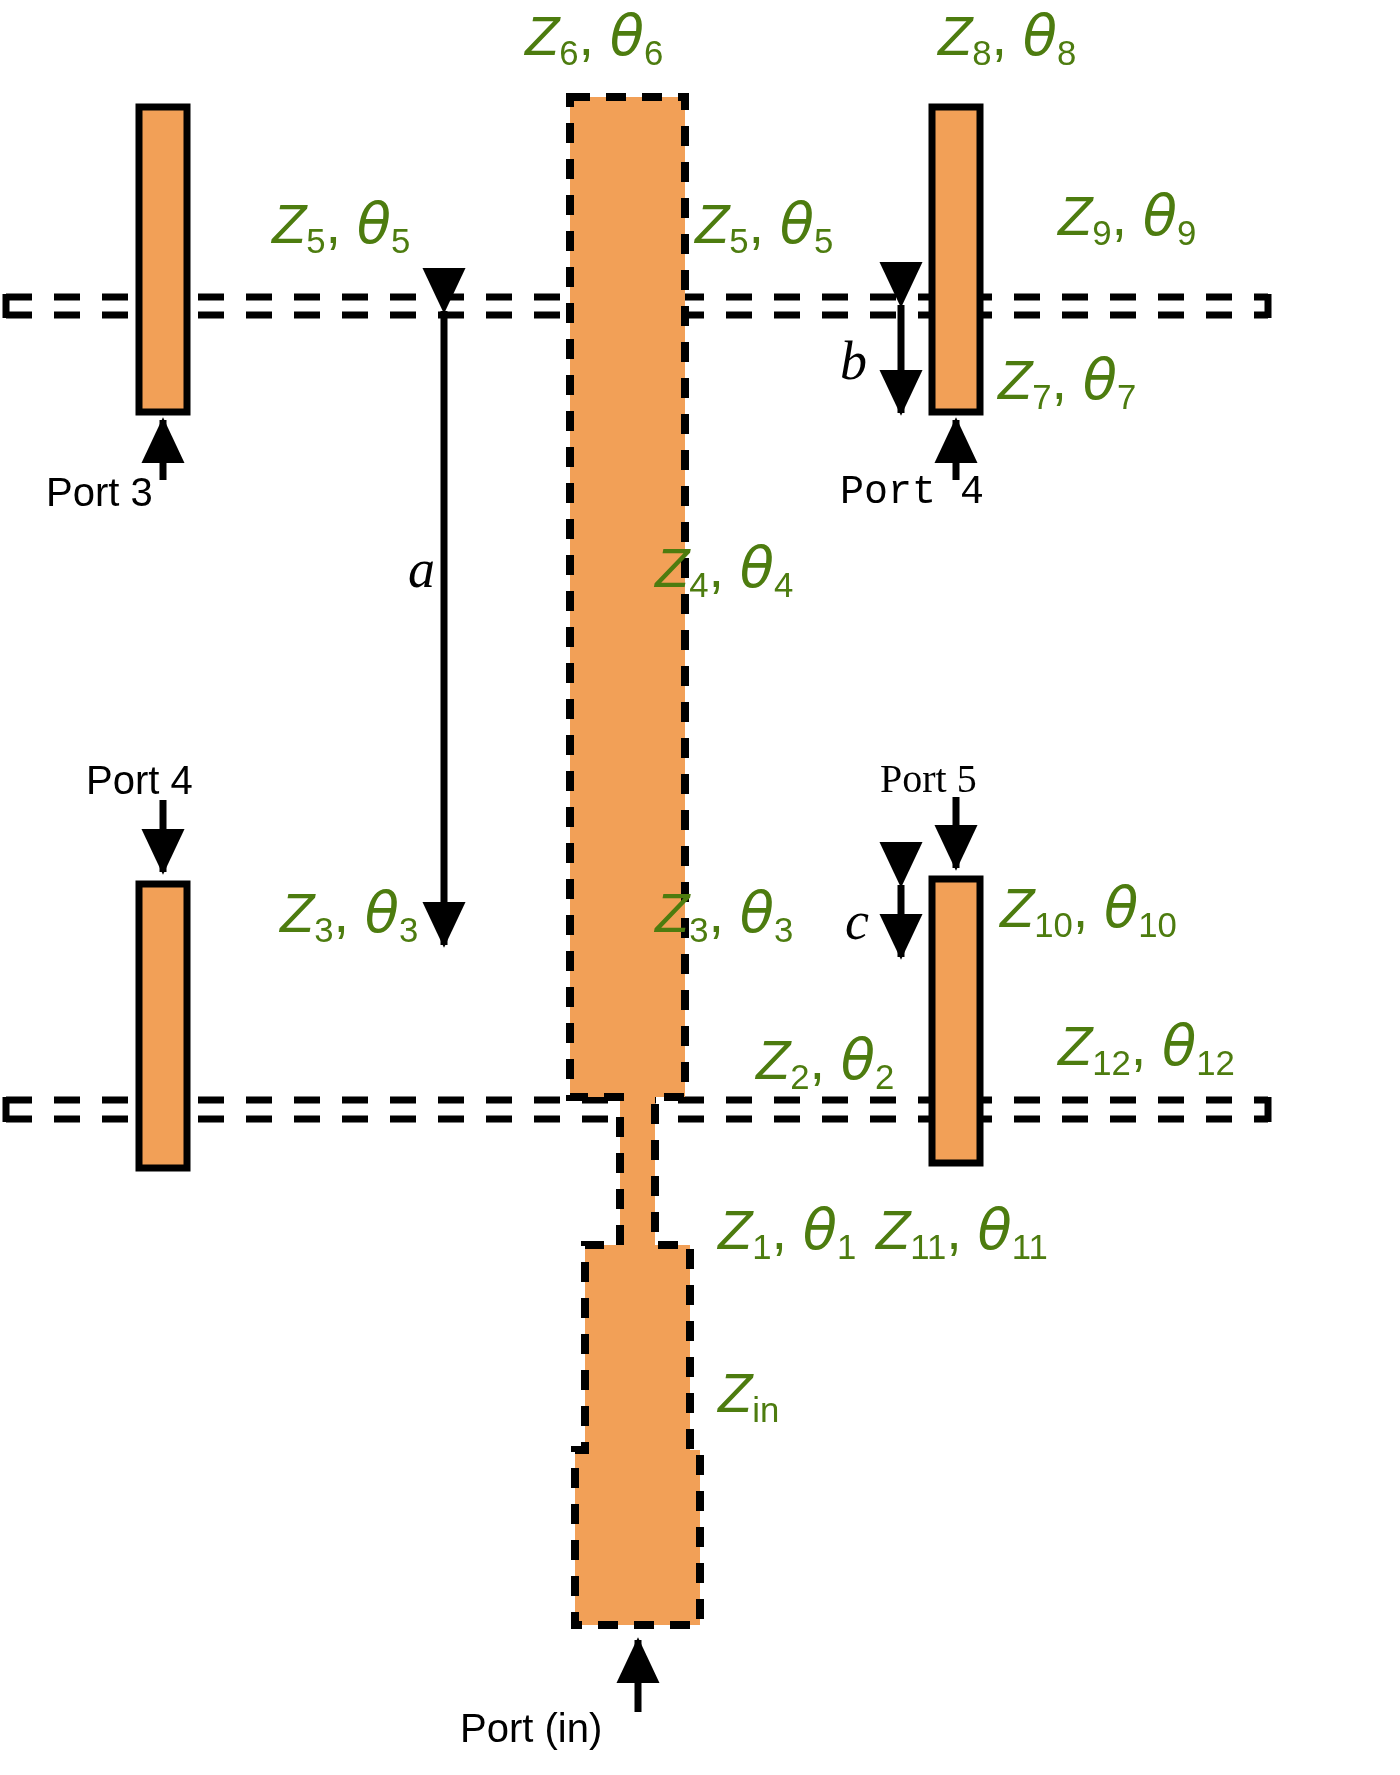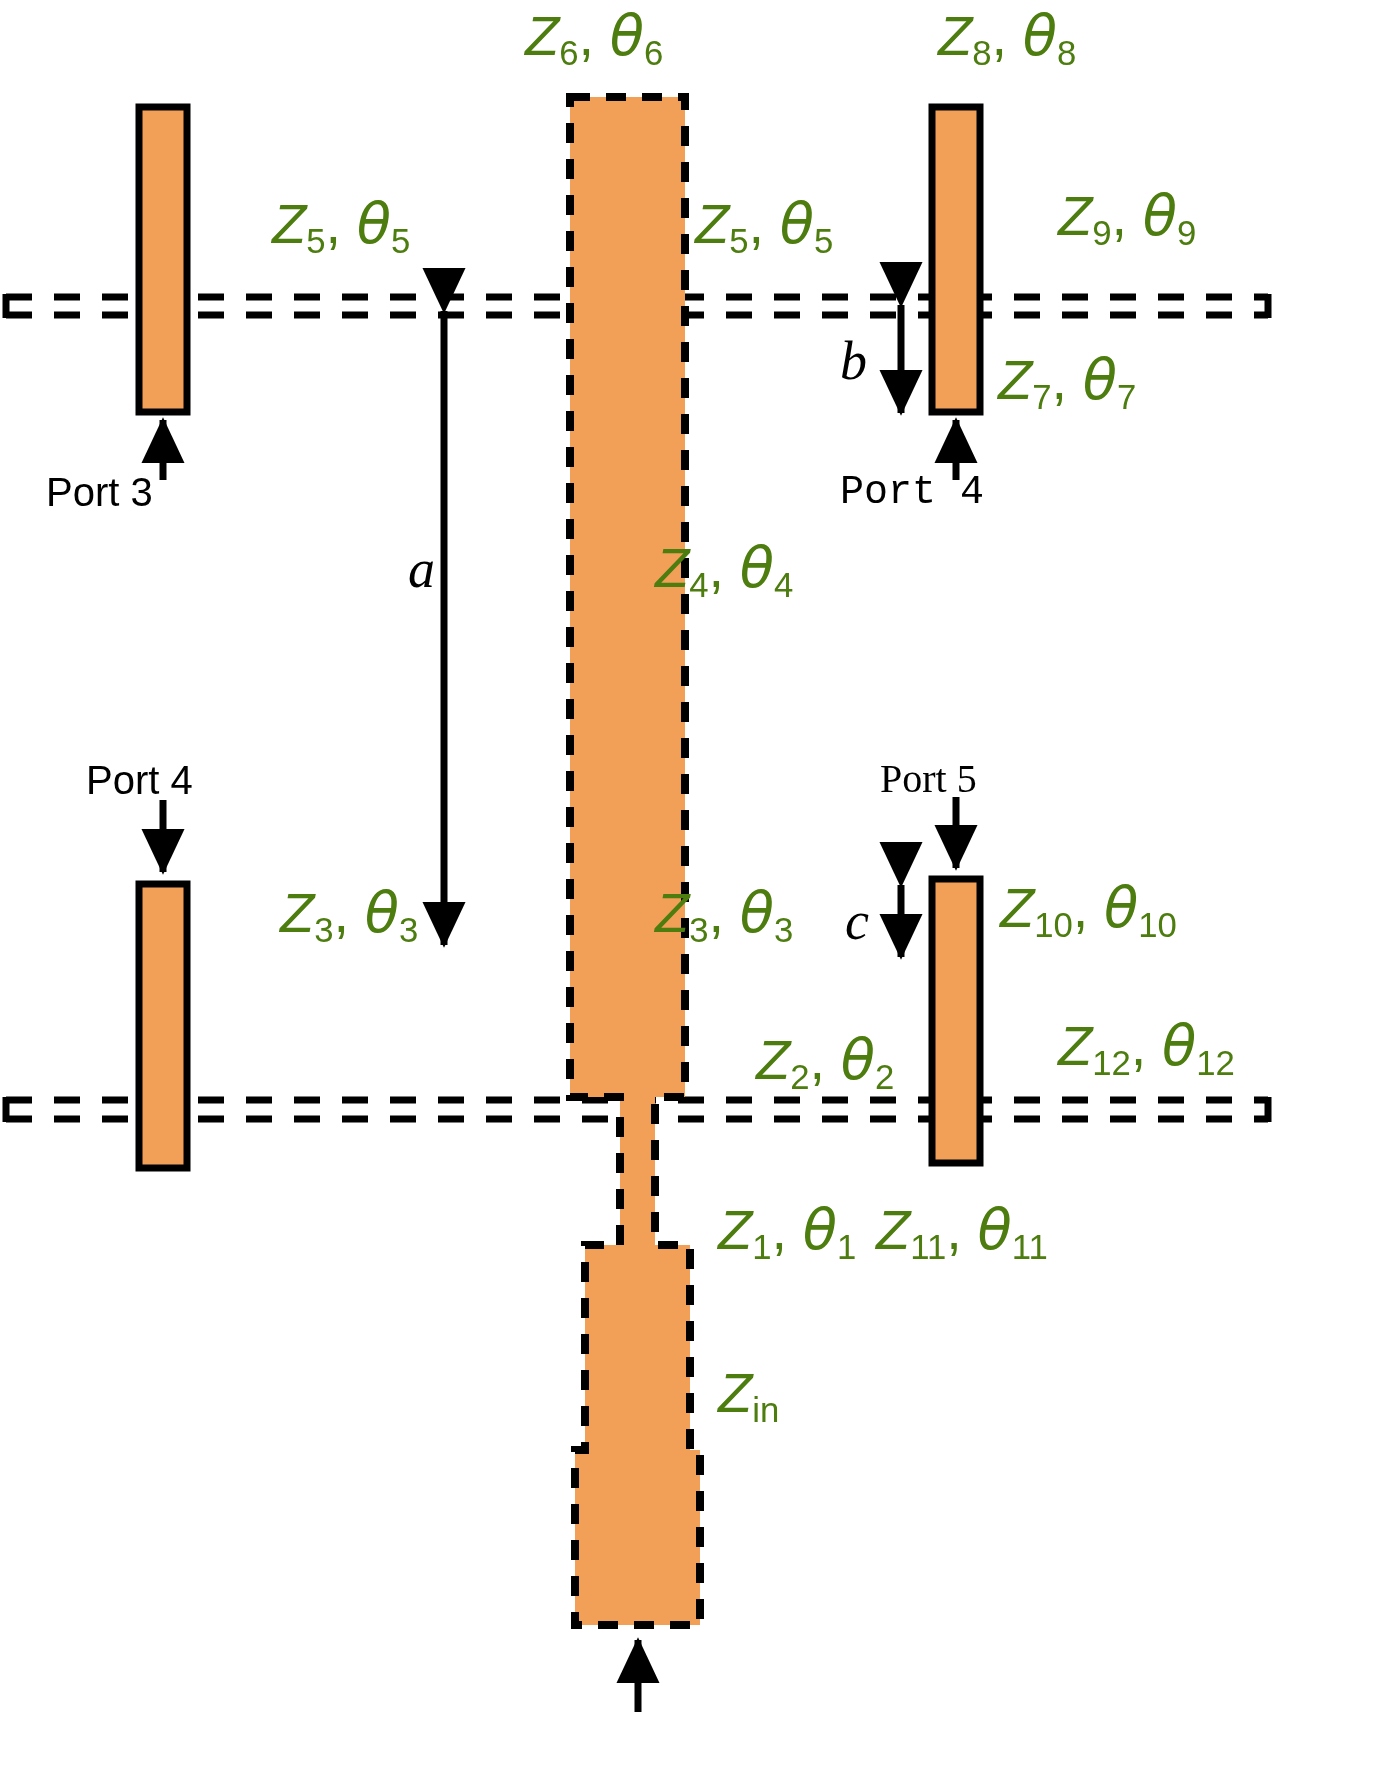--- a/index.html
+++ b/index.html
@@ -180,14 +180,15 @@
   </div>
 
   <div class="dim" style="left:408px; top:538px;">a</div>
   <div class="dim" style="left:840px; top:330px;">b</div>
   <div class="dim" style="left:845px; top:890px;">c</div>
 
   <div class="port" style="left:46px; top:470px;">Port 3</div>
   <div class="port" style="left:840px; top:470px;font-family:Liberation Mono, monospace;">Port 4</div>
   <div class="port" style="left:86px; top:758px;">Port 4</div>
   <div class="port" style="left:880px; top:755px;font-family:Liberation Serif, serif;">Port 5</div>
+  <div class="port" style="left:460px; top:1706px;">Port (in)</div>
 
 </div>
 
 </body></html>

